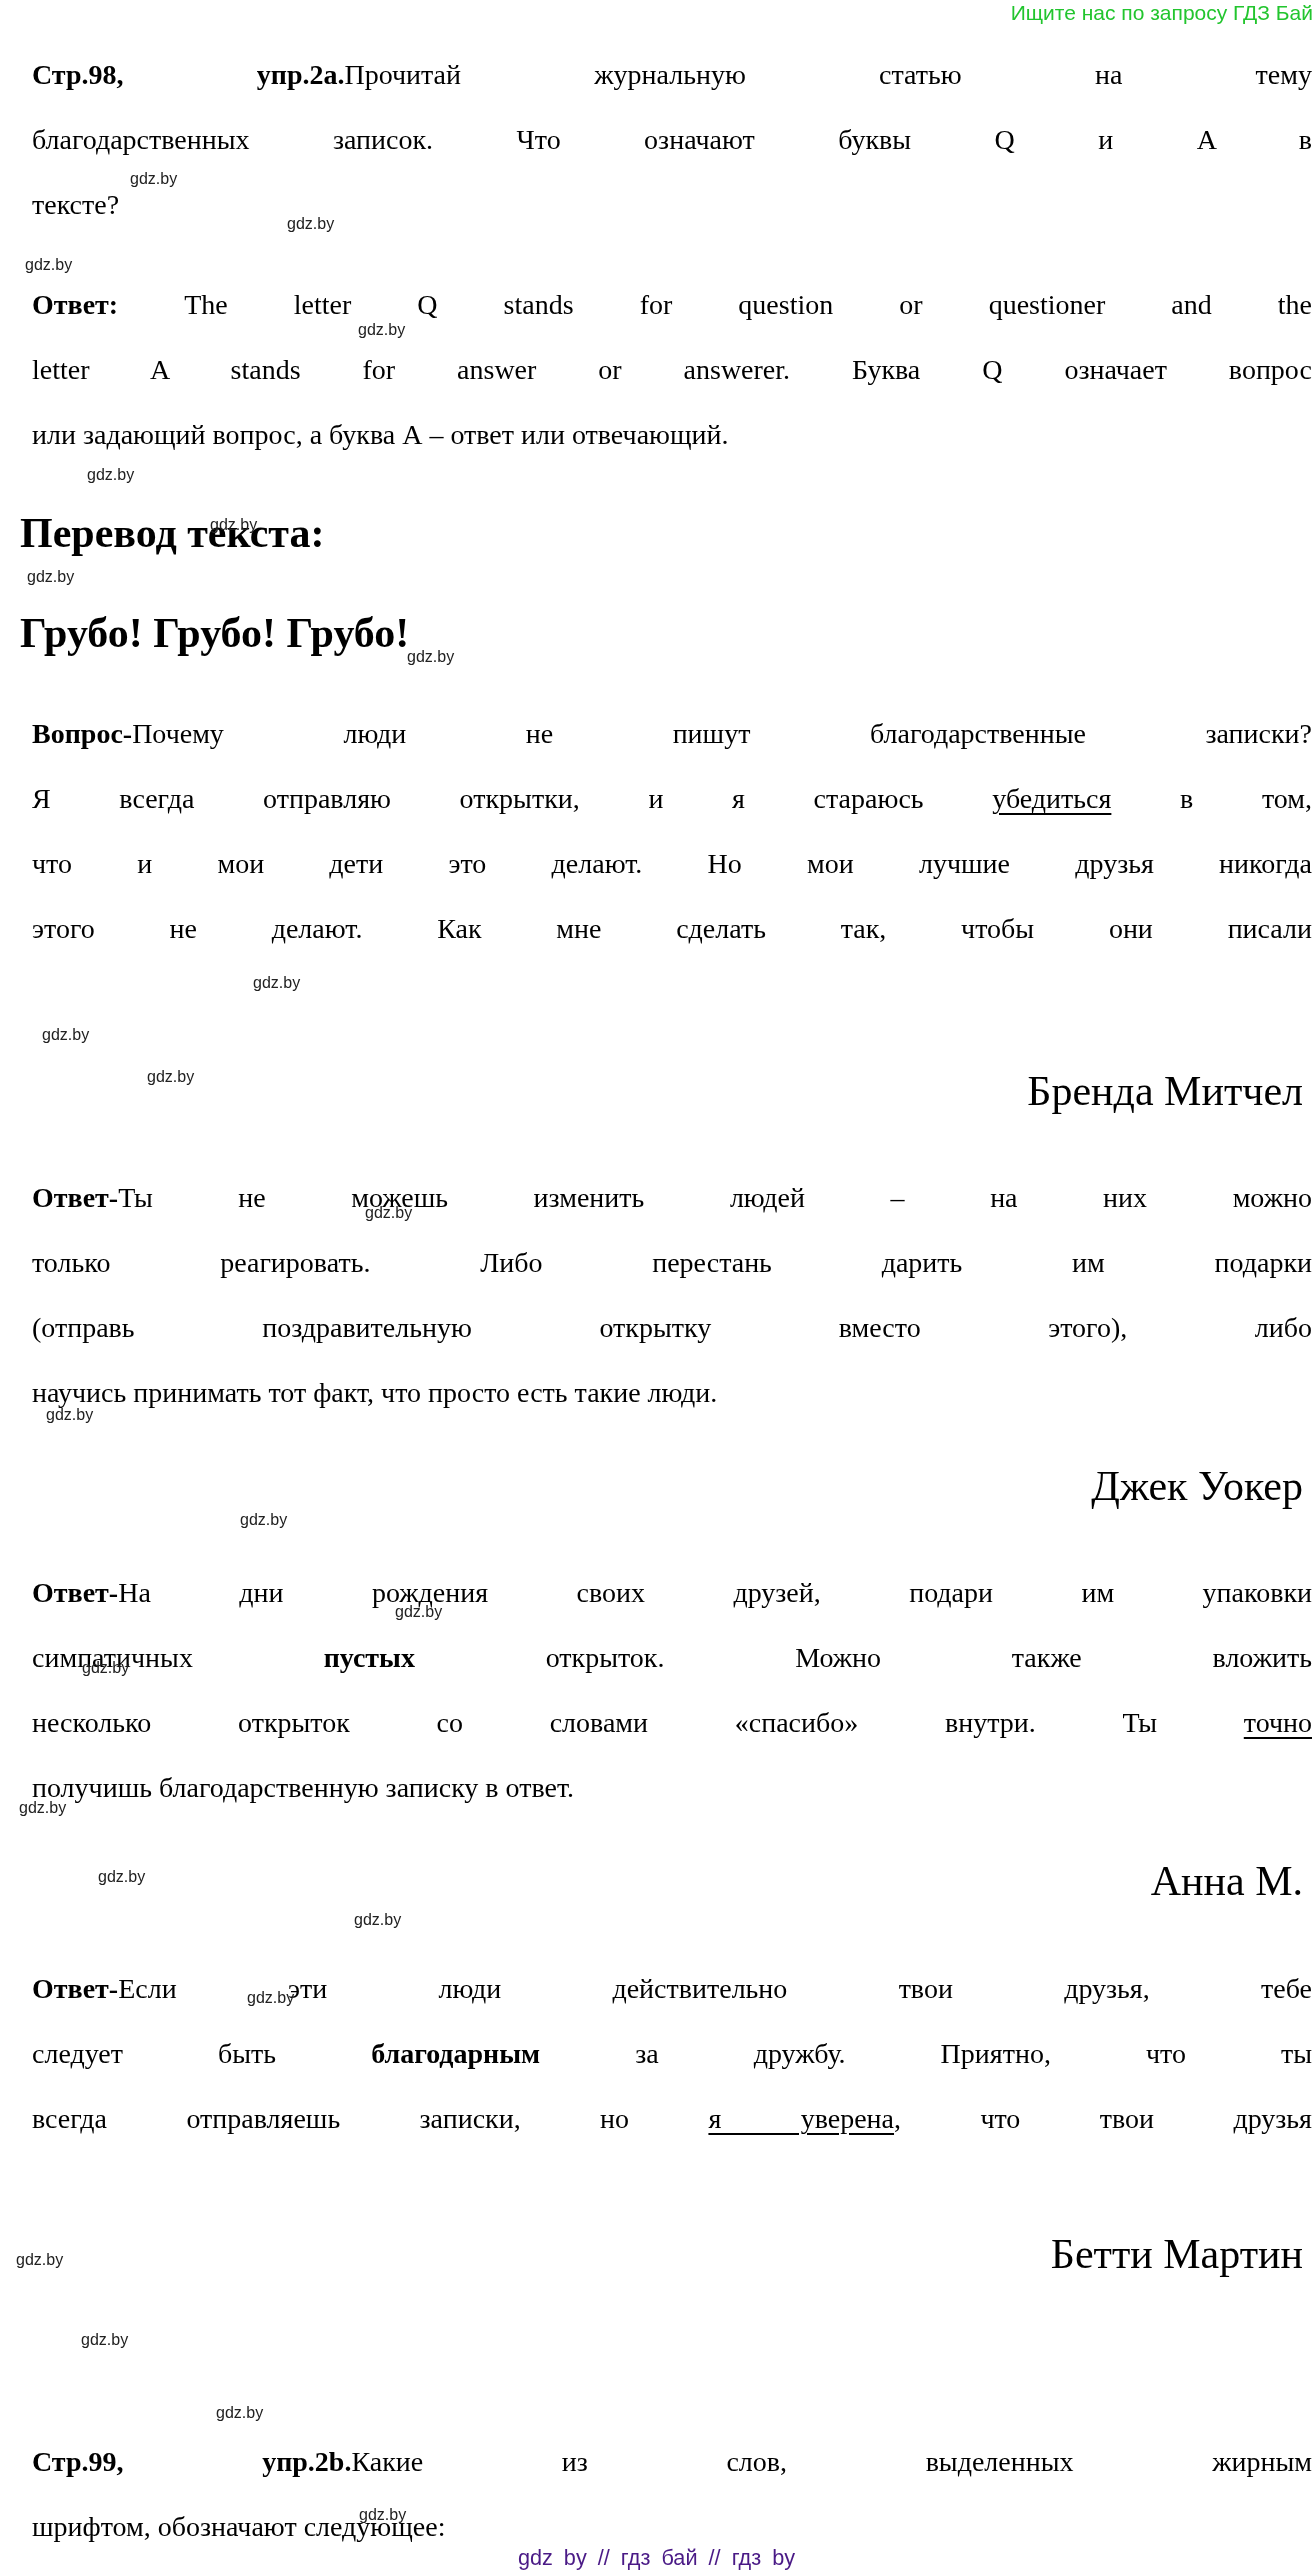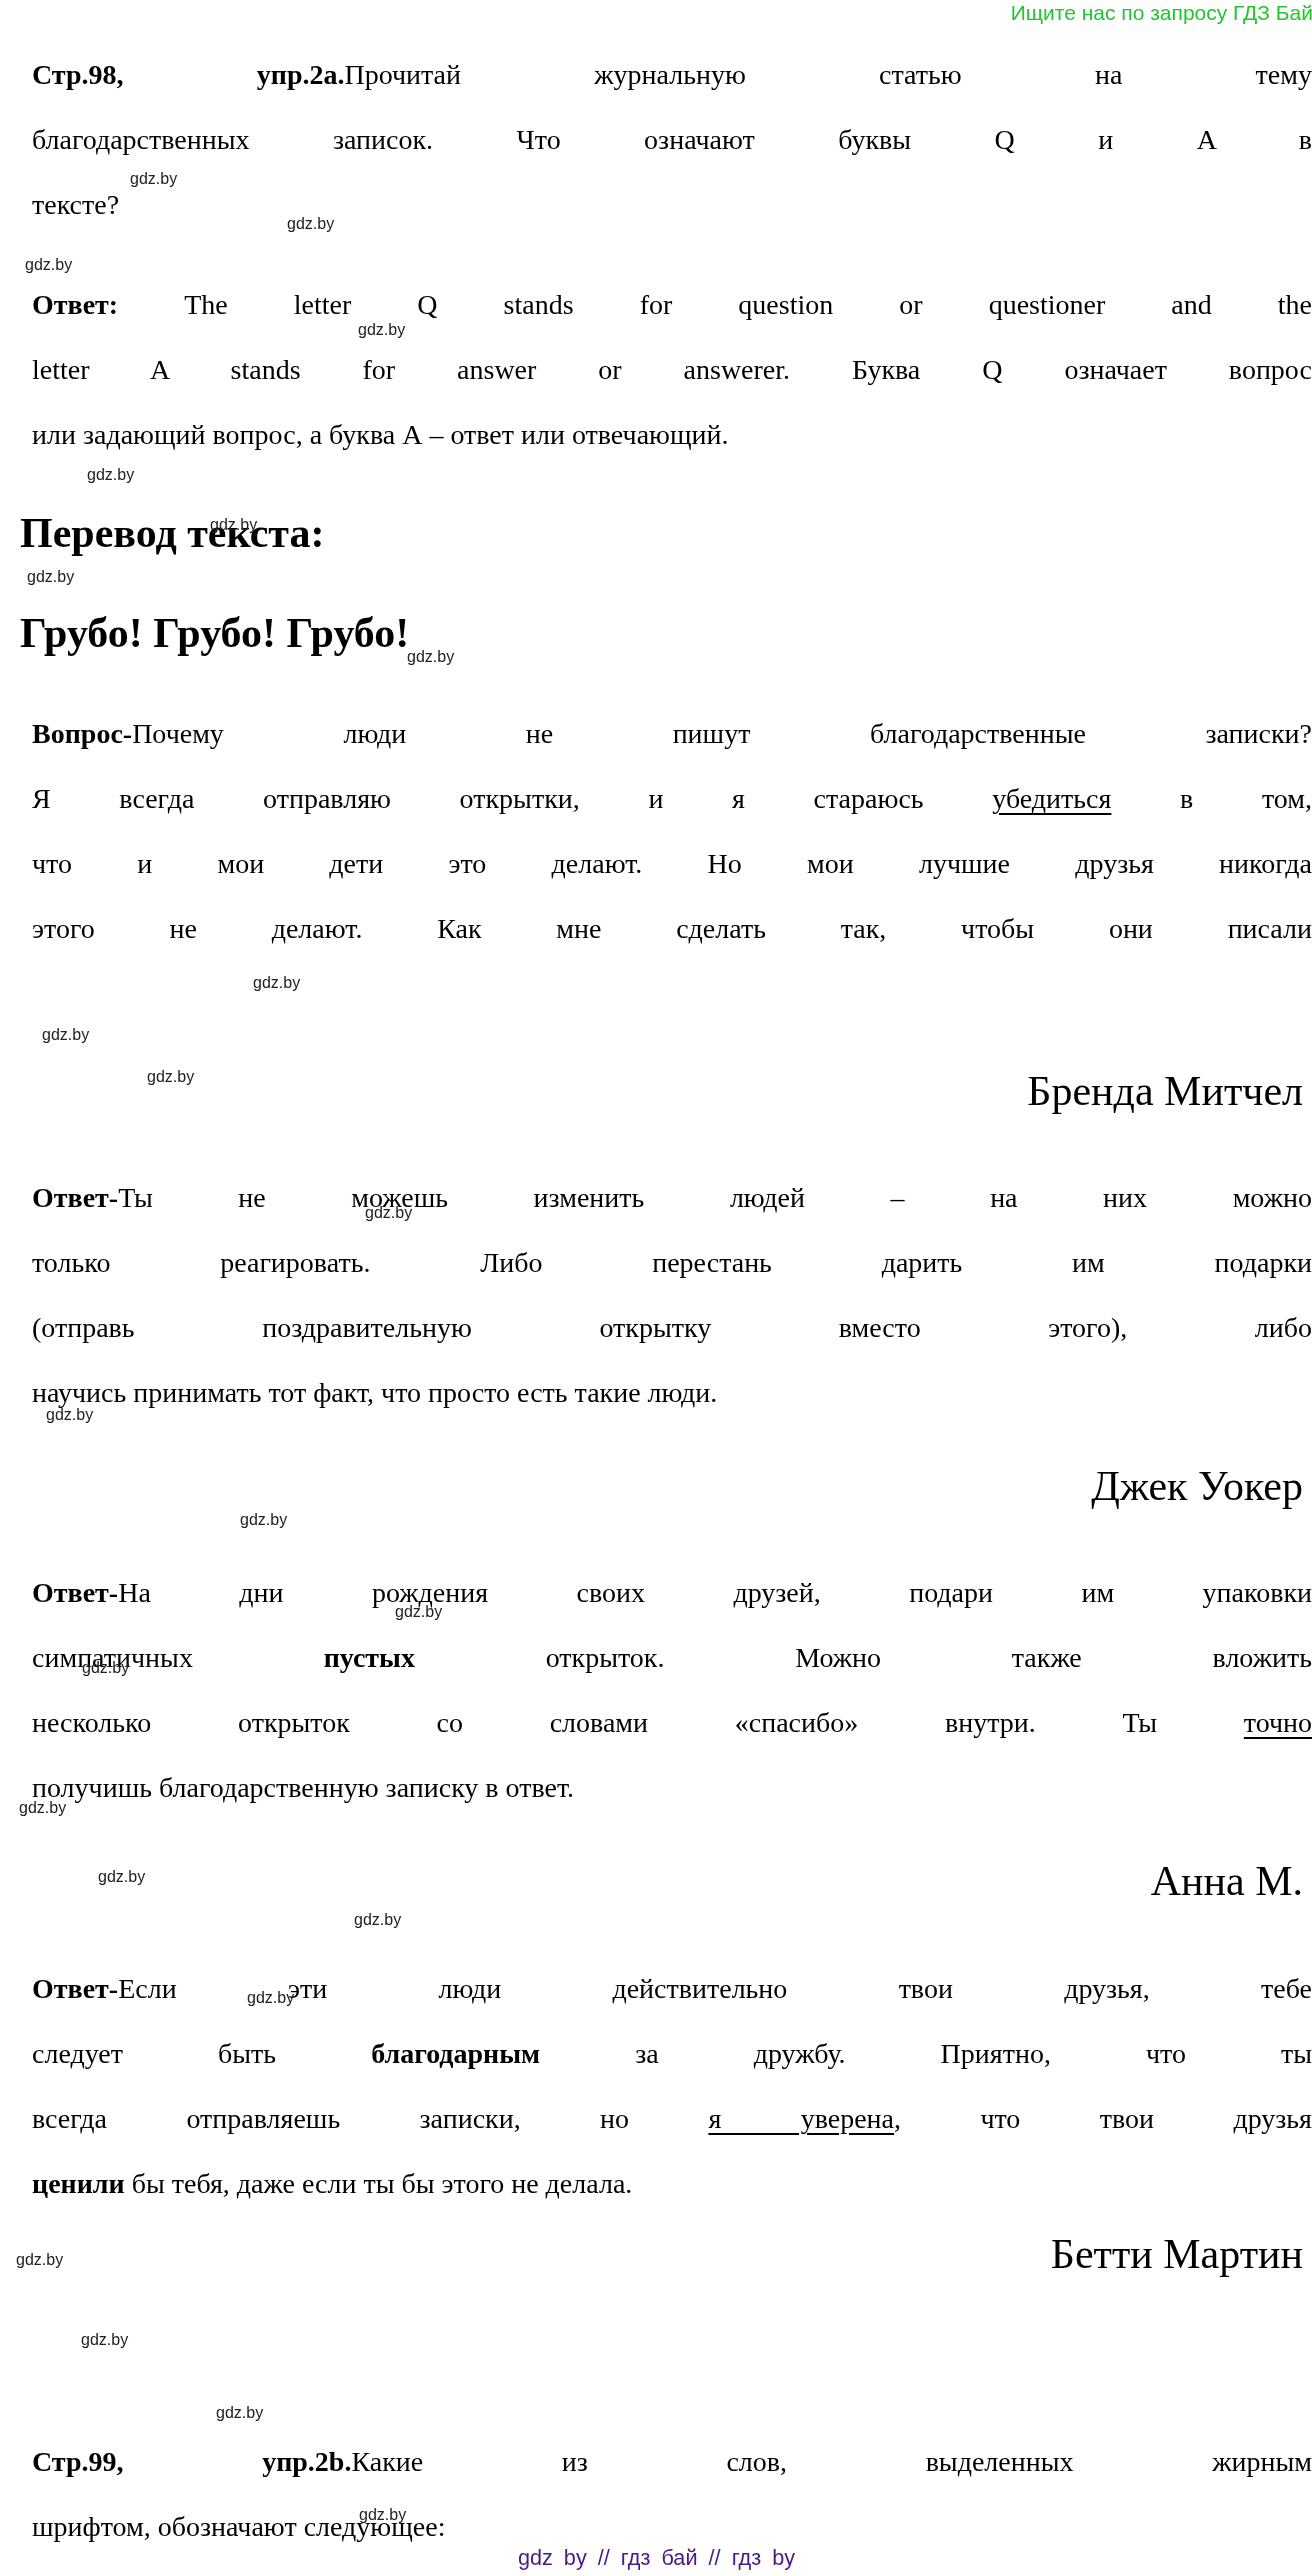--- a/index.html
+++ b/index.html
@@ -89,21 +89,20 @@
   <span class="line"><span>симпатичных </span><span class="b">пустых</span><span> открыток. Можно также вложить</span></span>
   <span class="line"><span>несколько открыток со словами «спасибо» внутри. Ты </span><span class="u">точно</span></span>
   <span class="line left">получишь благодарственную записку в ответ.</span>
 </div>
 <div class="sig" style="top:1856px;">Анна М.</div>
 
 <div class="para" style="top:1956px;">
   <span class="line"><span class="b">Ответ-</span><span>Если эти люди действительно твои друзья, тебе</span></span>
   <span class="line"><span>следует быть </span><span class="b">благодарным</span><span> за дружбу. Приятно, что ты</span></span>
   <span class="line"><span>всегда отправляешь записки, но </span><span class="u">я уверена</span><span>, что твои друзья</span></span>
-  <span class="line left"><span class="b">ценили</span><span> бы тебя, даже если ты бы этого не делала.</span></span>
 </div>
 <div class="sig" style="top:2229px;">Бетти Мартин</div>
 
 <div class="para" style="top:2429px;">
   <span class="line"><span class="b">Стр.99, упр.2b.</span><span>Какие из слов, выделенных жирным</span></span>
   <span class="line left">шрифтом, обозначают следующее:</span>
 </div>
 
 <div class="wm" style="left:130px;top:167px;">gdz.by</div>
 <div class="wm" style="left:287px;top:212px;">gdz.by</div>

